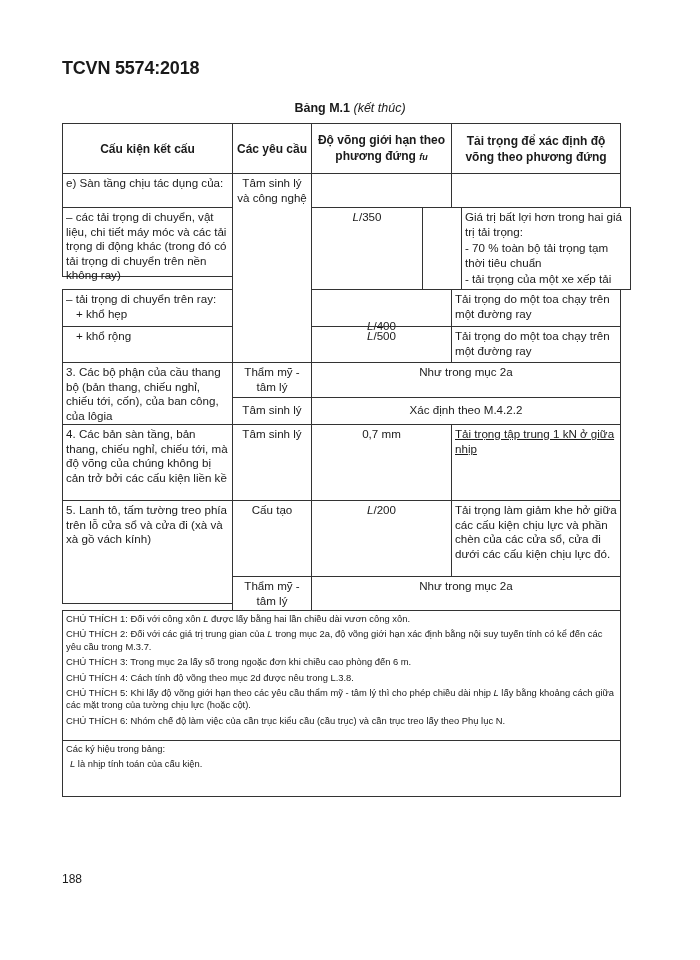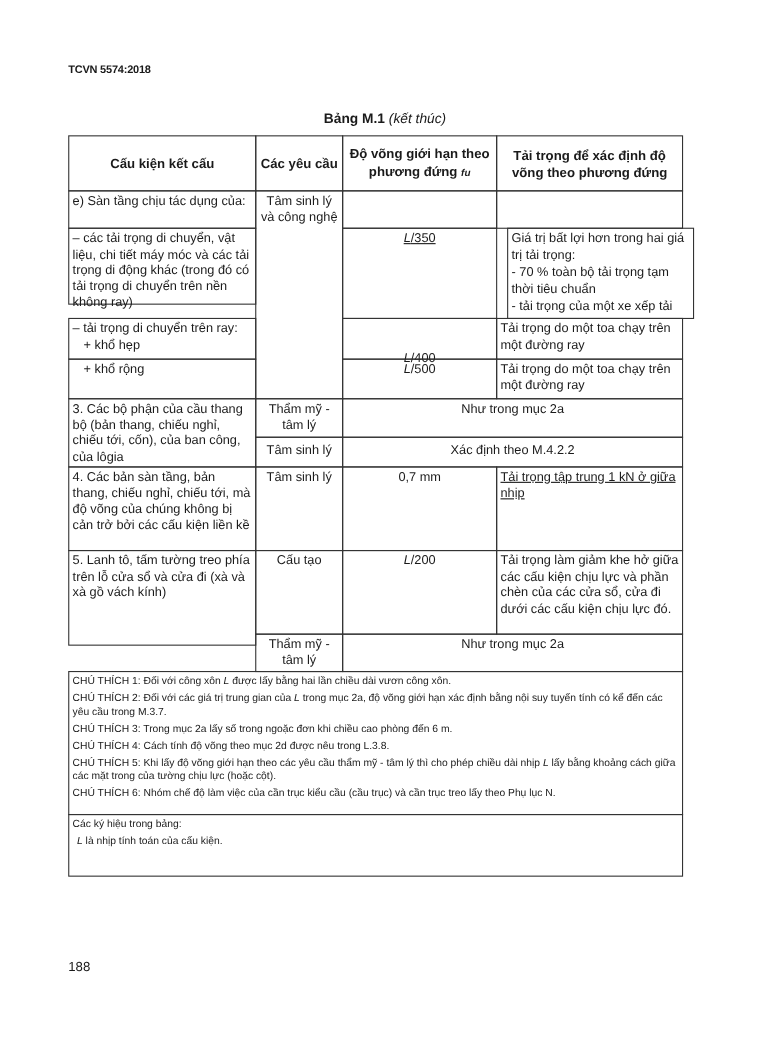--- a/index.html
+++ b/index.html
@@ -1,18 +1,18 @@
 <!DOCTYPE html>
 <html><head>
 <meta charset="utf-8">
 <style>
   html, body { margin:0; padding:0; background:#ffffff; }
   body { width:700px; height:960px; position:relative; overflow:hidden;
          font-family:"Liberation Sans", sans-serif; color:#1a1a1a; }
-  .std { position:absolute; left:62px; top:58px; font-size:10px; font-weight:bold; letter-spacing:-0.2px; }
+  .std { position:absolute; left:62px; top:58px; font-size:18px; font-weight:bold; letter-spacing:-0.2px; }
   .caption { position:absolute; left:0; width:700px; top:101px; text-align:center; font-size:12.5px; }
   .caption b { font-weight:bold; }
   .caption i { font-style:italic; }
   .tbl { position:absolute; left:63px; top:124px; width:558px; height:673px; }
   .cell { position:absolute; box-sizing:border-box; border:1px solid #333; font-size:11.6px; line-height:14.6px; padding:2px 3px; margin-left:-1px; margin-top:-1px; }
   .c { text-align:center; }
   .hdr { font-weight:bold; font-size:12px; line-height:16px; display:flex; align-items:center; justify-content:center; text-align:center; }
   .it { font-style:italic; }
   .note { font-size:9.4px; line-height:12.4px; padding:2px 3px; }
   .note p { margin:0 0 3px 0; }
@@ -38,21 +38,21 @@
     <span><span>Độ võng giới hạn theo phương đứng</span> <span class="fu">fu</span></span>
   </div>
   <div class="cell hdr" style="left:389px;top:0;width:170px;height:51px;">Tải trọng để xác định độ võng theo phương đứng</div>
 
   <div class="cell" style="left:0;top:50px;width:171px;height:35px;">e) Sàn tầng chịu tác dụng của:</div>
   <div class="cell c" style="left:170px;top:50px;width:80px;height:190px;">Tâm sinh lý và công nghệ</div>
   <div class="cell" style="left:249px;top:50px;width:141px;height:35px;"></div>
   <div class="cell" style="left:389px;top:50px;width:170px;height:35px;"></div>
 
   <div class="cell" style="left:0;top:84px;width:171px;height:70px;">– các tải trọng di chuyển, vật liệu, chi tiết máy móc và các tải trọng di động khác (trong đó có tải trọng di chuyển trên nền không ray)</div>
-  <div class="cell c" style="left:249px;top:84px;width:141px;height:83px;text-decoration:underline;"><span class="it">L</span><span>/350</span></div>
+  <div class="cell c" style="left:249px;top:84px;width:112px;height:83px;"><span class="it">L</span><span>/350</span></div>
   <div class="cell" style="left:399px;top:84px;width:170px;height:83px;">
     <div style="margin-bottom:2px;">Giá trị bất lợi hơn trong hai giá trị tải trọng:</div>
     <div style="margin-bottom:2px;">- 70 % toàn bộ tải trọng tạm thời tiêu chuẩn</div>
     <div>- tải trọng của một xe xếp tải</div>
   </div>
 
   <div class="cell" style="left:0;top:166px;width:171px;height:38px;">
     <div>– tải trọng di chuyển trên ray:</div>
     <div class="ind">+ khổ hẹp</div>
   </div>
@@ -67,21 +67,21 @@
   <div class="cell c" style="left:170px;top:239px;width:80px;height:36px;">Thẩm mỹ - tâm lý</div>
   <div class="cell c" style="left:249px;top:239px;width:310px;height:36px;">Như trong mục 2a</div>
   <div class="cell c" style="left:170px;top:274px;width:80px;height:28px;padding-top:5px;">Tâm sinh lý</div>
   <div class="cell c" style="left:249px;top:274px;width:310px;height:28px;padding-top:5px;">Xác định theo M.4.2.2</div>
 
   <div class="cell" style="left:0;top:301px;width:171px;height:77px;">4. Các bản sàn tầng, bản thang, chiếu nghỉ, chiếu tới, mà độ võng của chúng không bị cản trở bởi các cấu kiện liền kề</div>
   <div class="cell c" style="left:170px;top:301px;width:80px;height:77px;">Tâm sinh lý</div>
   <div class="cell c" style="left:249px;top:301px;width:141px;height:77px;">0,7 mm</div>
   <div class="cell" style="left:389px;top:301px;width:170px;height:77px;text-decoration:underline;">Tải trọng tập trung 1 kN ở giữa nhịp</div>
 
-  <div class="cell" style="left:0;top:377px;width:171px;height:87px;">5. Lanh tô, tấm tường treo phía trên lỗ cửa sổ và cửa đi (xà và xà gồ vách kính)</div>
+  <div class="cell" style="left:0;top:377px;width:171px;height:104px;">5. Lanh tô, tấm tường treo phía trên lỗ cửa sổ và cửa đi (xà và xà gồ vách kính)</div>
   <div class="cell c" style="left:170px;top:377px;width:80px;height:77px;">Cấu tạo</div>
   <div class="cell c" style="left:249px;top:377px;width:141px;height:77px;"><span class="it">L</span><span>/200</span></div>
   <div class="cell" style="left:389px;top:377px;width:170px;height:77px;">Tải trọng làm giảm khe hở giữa các cấu kiện chịu lực và phần chèn của các cửa sổ, cửa đi dưới các cấu kiện chịu lực đó.</div>
   <div class="cell c" style="left:170px;top:453px;width:80px;height:35px;">Thẩm mỹ - tâm lý</div>
   <div class="cell c" style="left:249px;top:453px;width:310px;height:35px;">Như trong mục 2a</div>
 
   <div class="cell note" style="left:0;top:487px;width:559px;height:131px;">
     <p><span>CHÚ THÍCH 1: Đối với công xôn </span><i>L</i><span> được lấy bằng hai lần chiều dài vươn công xôn.</span></p>
     <p><span>CHÚ THÍCH 2: Đối với các giá trị trung gian của </span><i>L</i><span> trong mục 2a, độ võng giới hạn xác định bằng nội suy tuyến tính có kể đến các yêu cầu trong M.3.7.</span></p>
     <p><span>CHÚ THÍCH 3: Trong mục 2a lấy số trong ngoặc đơn khi chiều cao phòng đến 6 m.</span></p>

